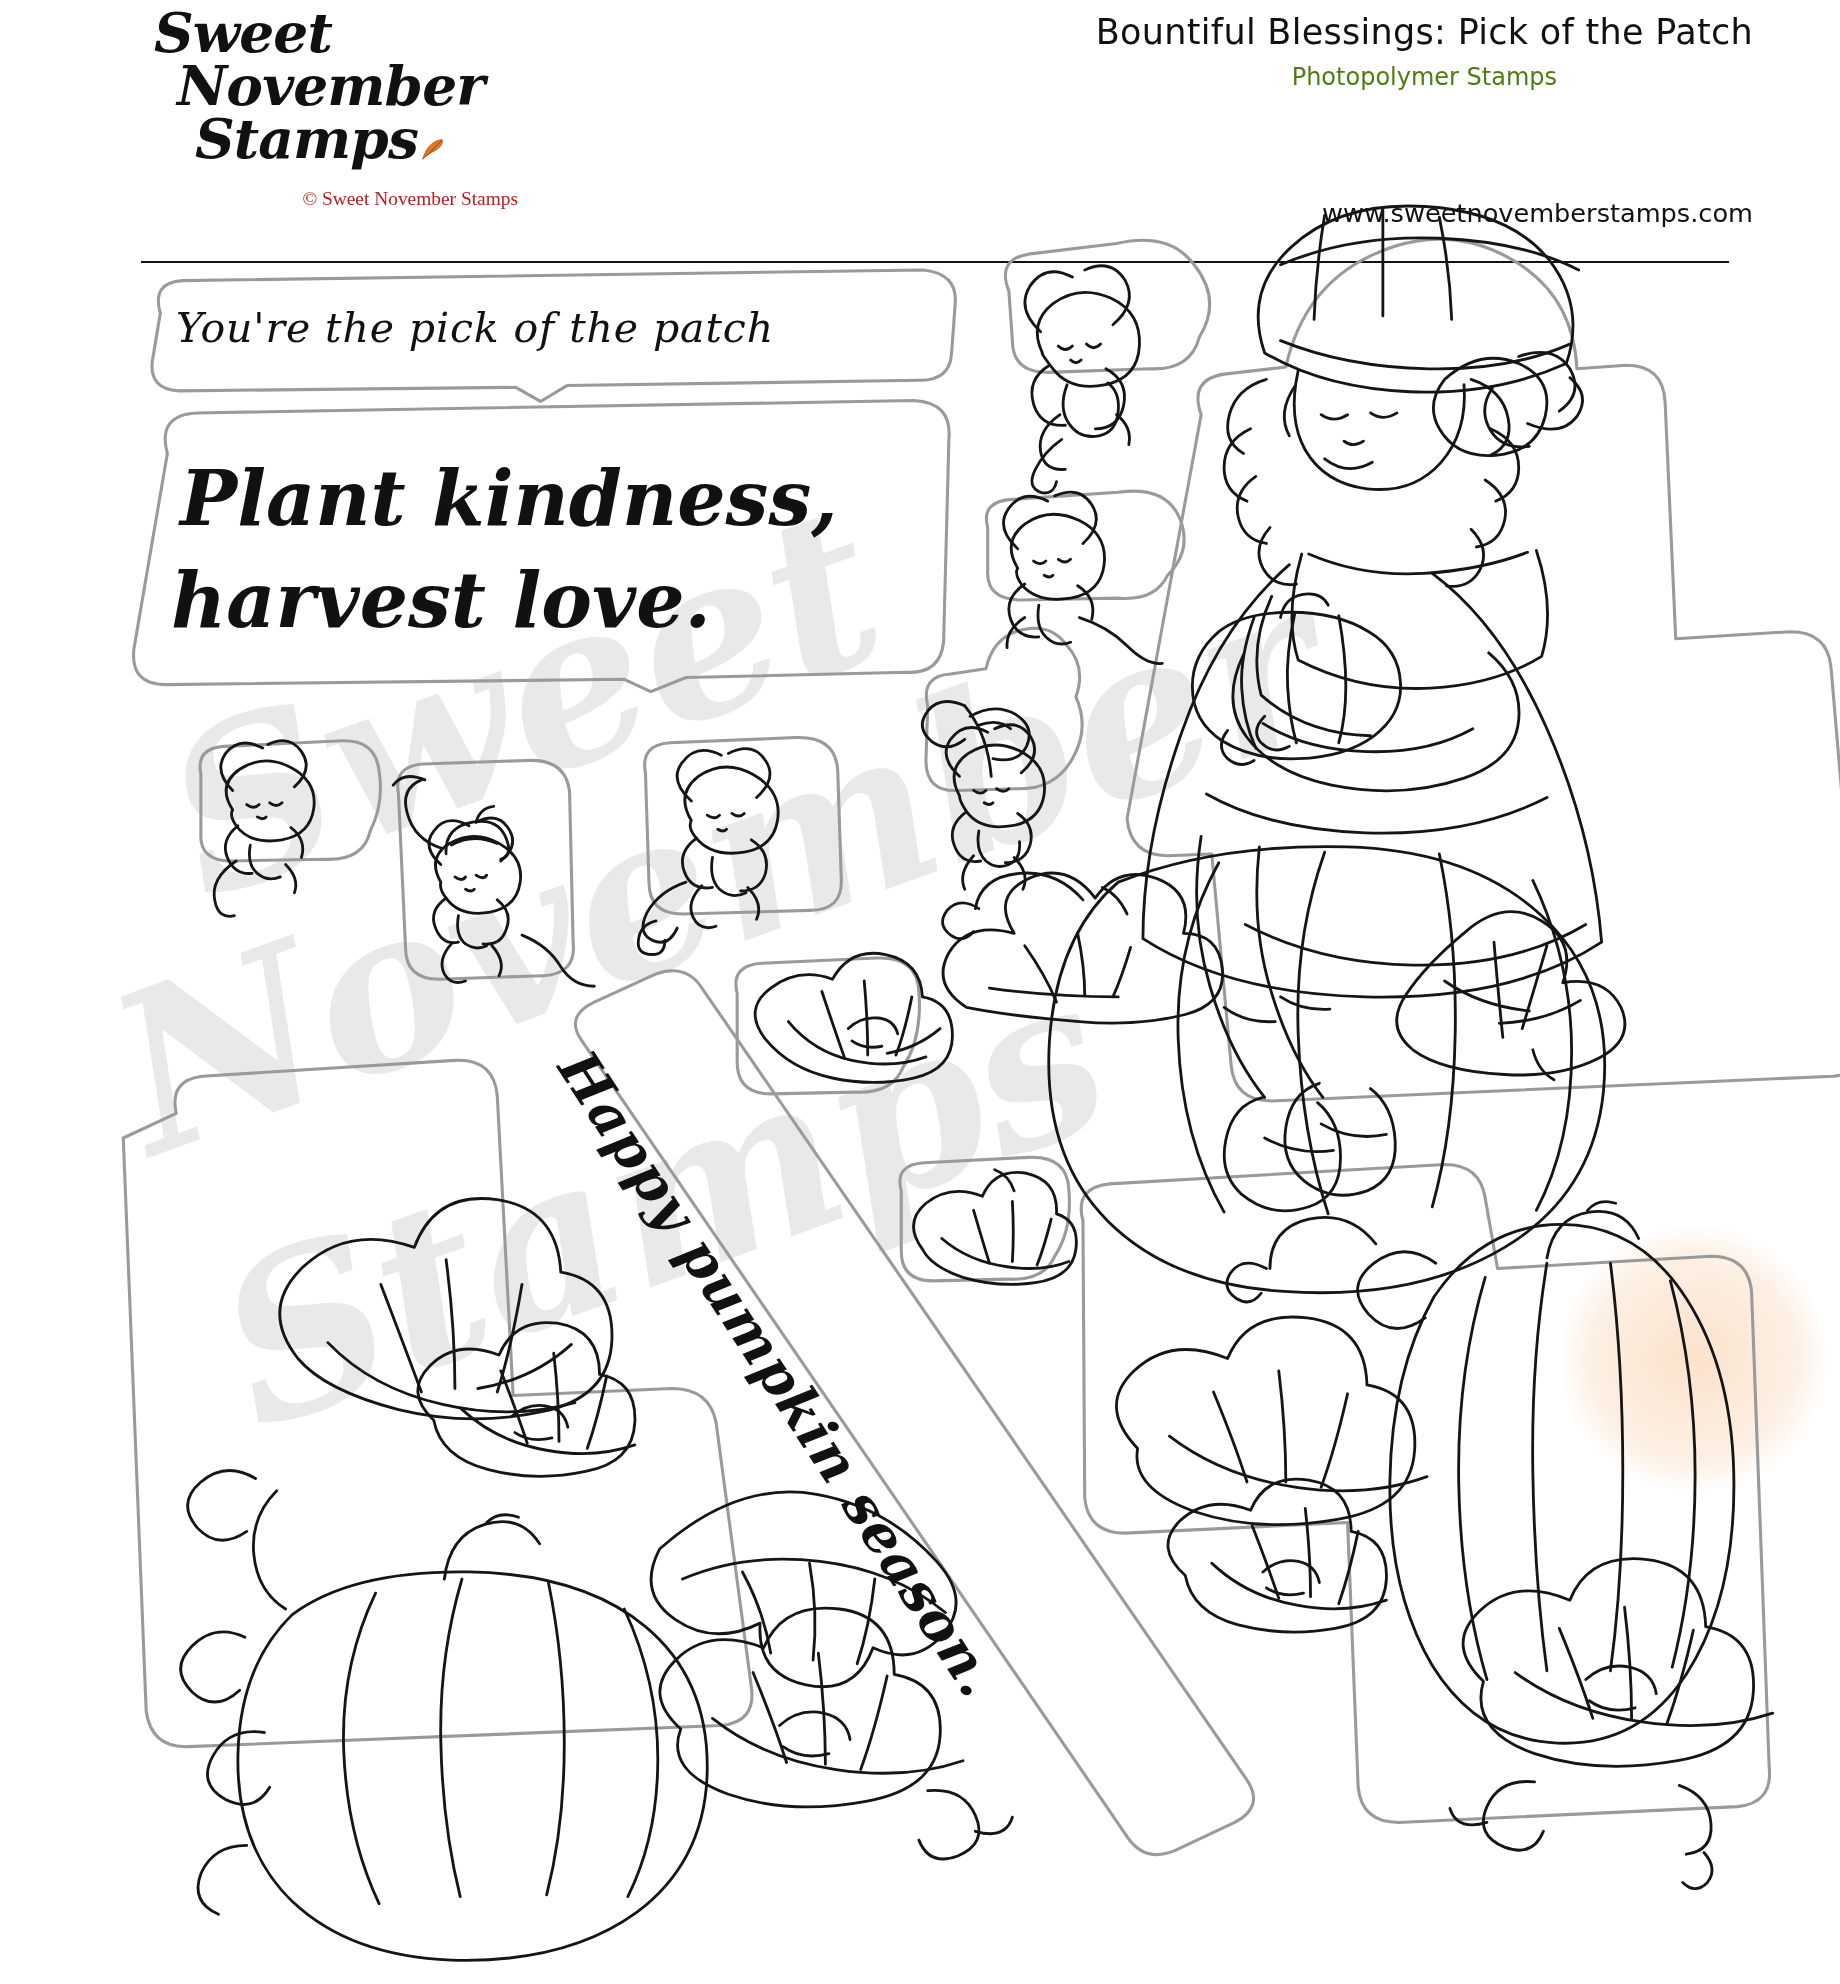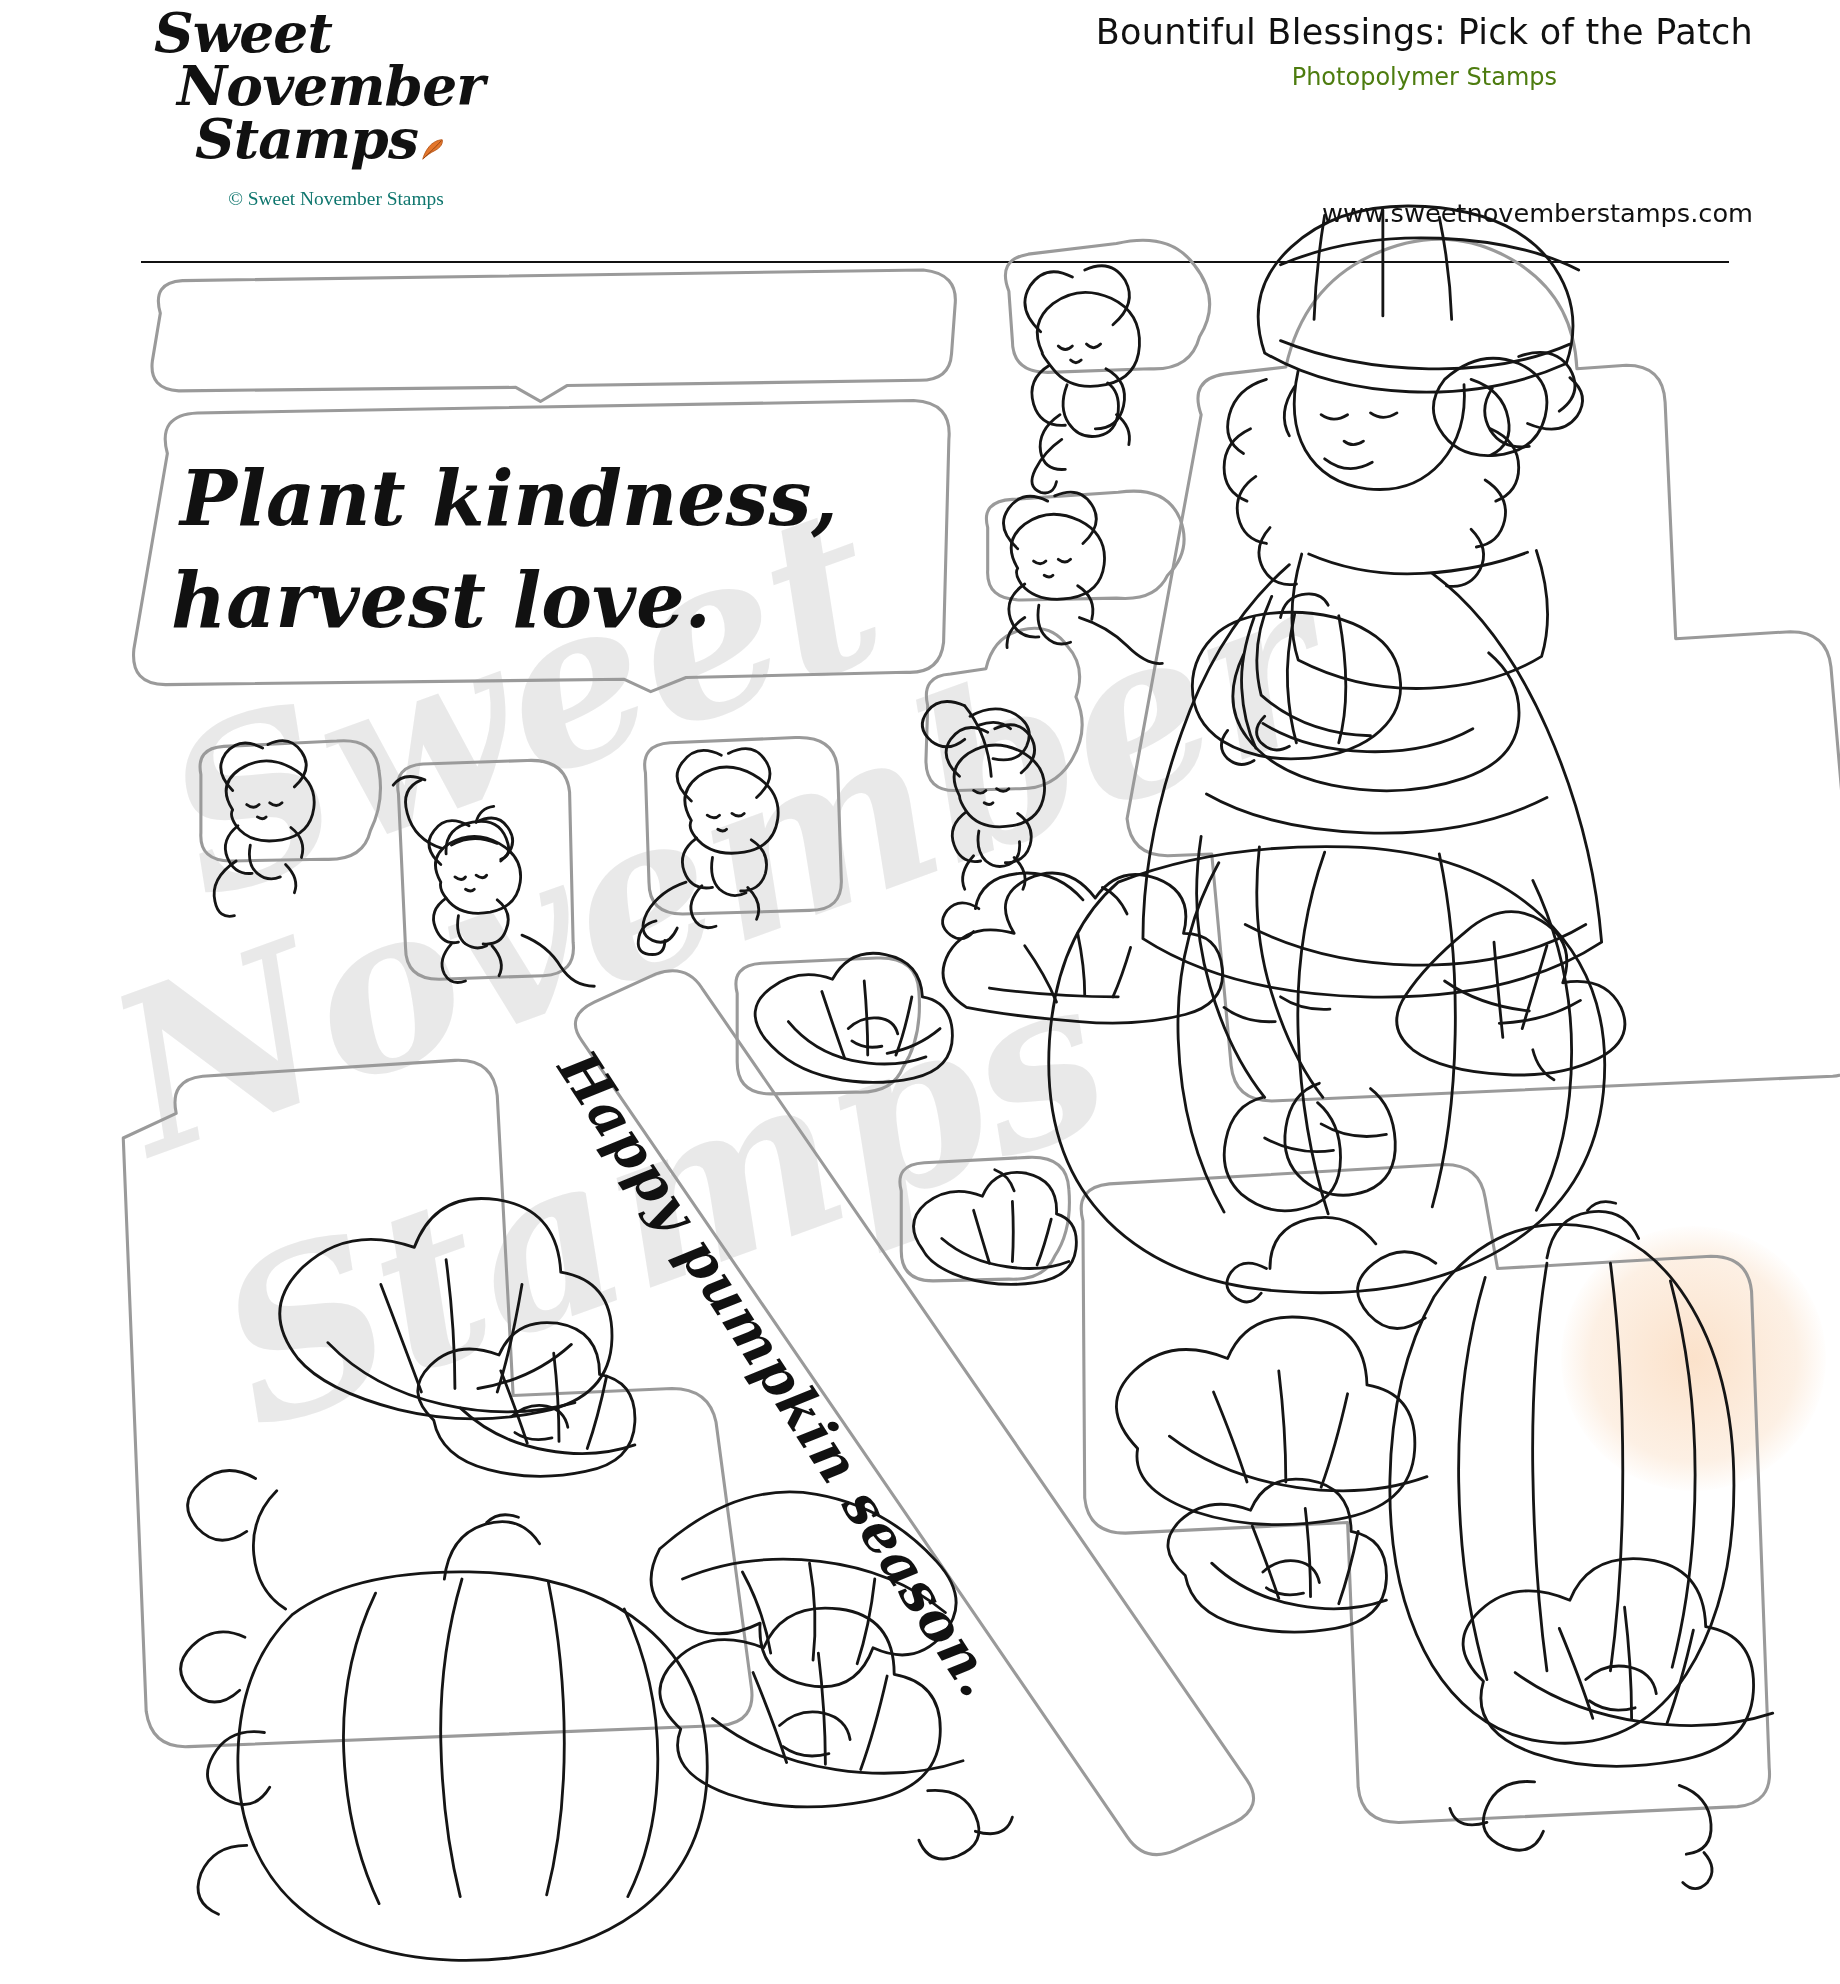--- a/index.html
+++ b/index.html
@@ -50,22 +50,22 @@
   .logo-leaf {
     display: inline-block;
     width: 23px; height: 23px;
     margin-left: 3.5px;
     vertical-align: -3.5px;
   }
   .logo-copy {
     margin-top: 23px;
     font-family: "Liberation Serif", serif;
     font-size: 19.4px;
-    color: #0f766e;
-    text-align: center;
+    color: #b91c1c;
+    text-align: right;
     padding-left: 7px;
   }
 
   .title-block {
     position: absolute;
     right: 115px;
     top: 12.4px;
     text-align: center;
   }
   .product-title {
@@ -535,19 +535,20 @@
           <path d="M1766 1904 q22 -20 50 -14 q26 6 30 30"></path>
           <path d="M1770 1928 q22 16 52 8"></path>
           <path d="M1708 2020 q-40 -4 -54 28 q-14 32 20 46 q32 12 44 -18"></path>
           <path d="M1654 2066 q-34 10 -42 -16"></path>
           <path d="M1872 2024 q34 12 36 44 q2 30 -28 34"></path>
           <path d="M1900 2100 q16 18 4 34 q-14 14 -28 0"></path>
         </g>
       </g>
     </svg>
 
+    <div class="sent sent-1">You're the pick of the patch</div>
     <div class="sent sent-2b">harvest love.</div>
     <div class="sent sent-2a">Plant kindness,</div>
     <div class="sent sent-3">Happy pumpkin season.</div>
   </div>
 
 </div>
 
 
 </body></html>

